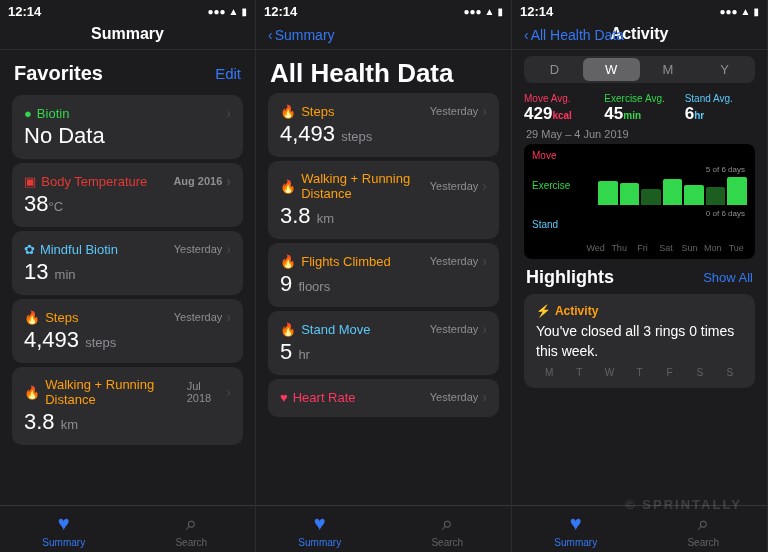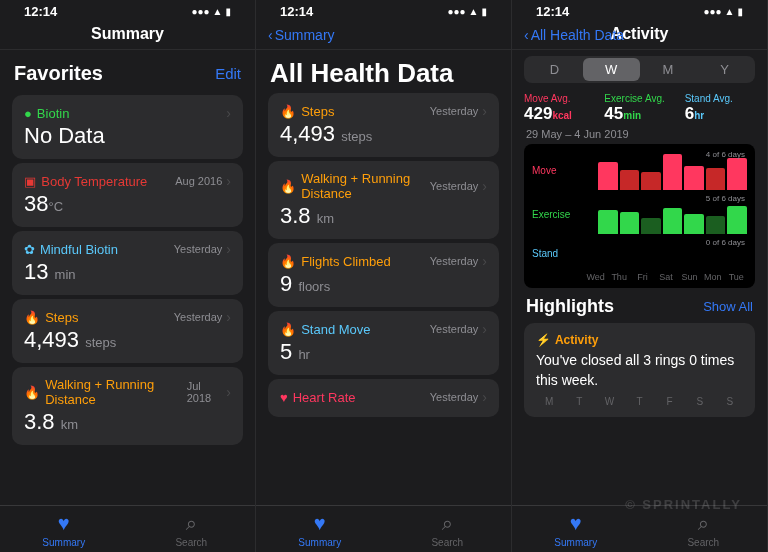--- a/index.html
+++ b/index.html
@@ -22,21 +22,21 @@
       overflow: hidden;
       position: relative;
       border-right: 1px solid #2c2c2e;
     }
 
     
     .status-bar {
       display: flex;
       justify-content: space-between;
       align-items: center;
-      padding: 4px 24px 2px;
+      padding: 4px 8px 2px;
       background: #1c1c1e;
     }
     .status-time {
       color: #fff;
       font-size: 13px;
       font-weight: 600;
     }
     .status-icons {
       display: flex;
       gap: 3px;
@@ -362,21 +362,21 @@
       </div>
       <div class="health-item-value">No Data</div>
     </div>
 
     <div class="health-item">
       <div class="health-item-header">
         <span class="health-item-name color-red">
           <span>▣</span>
           <span>Body Temperature</span>
         </span>
-        <div style="display:flex;align-items:center;gap:4px;">
+        <div style="display:flex;align-items:center;gap:4px;font-weight:bold;">
           <span class="health-item-meta">Aug 2016</span>
           <span class="chevron-right">›</span>
         </div>
       </div>
       <div class="health-item-value">
         <span>38</span><span class="health-item-unit">°C</span>
       </div>
     </div>
 
     <div class="health-item">
@@ -595,30 +595,20 @@
         </div>
       </div>
     </div>
 
     <div class="date-range">29 May – 4 Jun 2019</div>
 
     <div class="chart-area">
 
       <div class="chart-row">
         <span class="chart-label color-pink" style="color:#ff375f;font-size:10px;">Move</span>
-        <div class="chart-bars">
-          <div class="chart-bar" style="height:70%;background:#ff375f;"></div>
-          <div class="chart-bar" style="height:50%;background:#c62828;"></div>
-          <div class="chart-bar" style="height:45%;background:#c62828;"></div>
-          <div class="chart-bar" style="height:90%;background:#ff375f;"></div>
-          <div class="chart-bar" style="height:60%;background:#ff375f;"></div>
-          <div class="chart-bar" style="height:55%;background:#c62828;"></div>
-          <div class="chart-bar" style="height:80%;background:#ff375f;"></div>
-          <div style="position:absolute;right:2px;top:0;font-size:8px;color:#8e8e93;">4 of 6 days</div>
-        </div>
       </div>
 
       <div class="chart-row">
         <span class="chart-label" style="color:#32d74b;font-size:10px;">Exercise</span>
         <div class="chart-bars">
           <div class="chart-bar" style="height:60%;background:#32d74b;"></div>
           <div class="chart-bar" style="height:55%;background:#32d74b;"></div>
           <div class="chart-bar" style="height:40%;background:#1b5e20;"></div>
           <div class="chart-bar" style="height:65%;background:#32d74b;"></div>
           <div class="chart-bar" style="height:50%;background:#32d74b;"></div>

